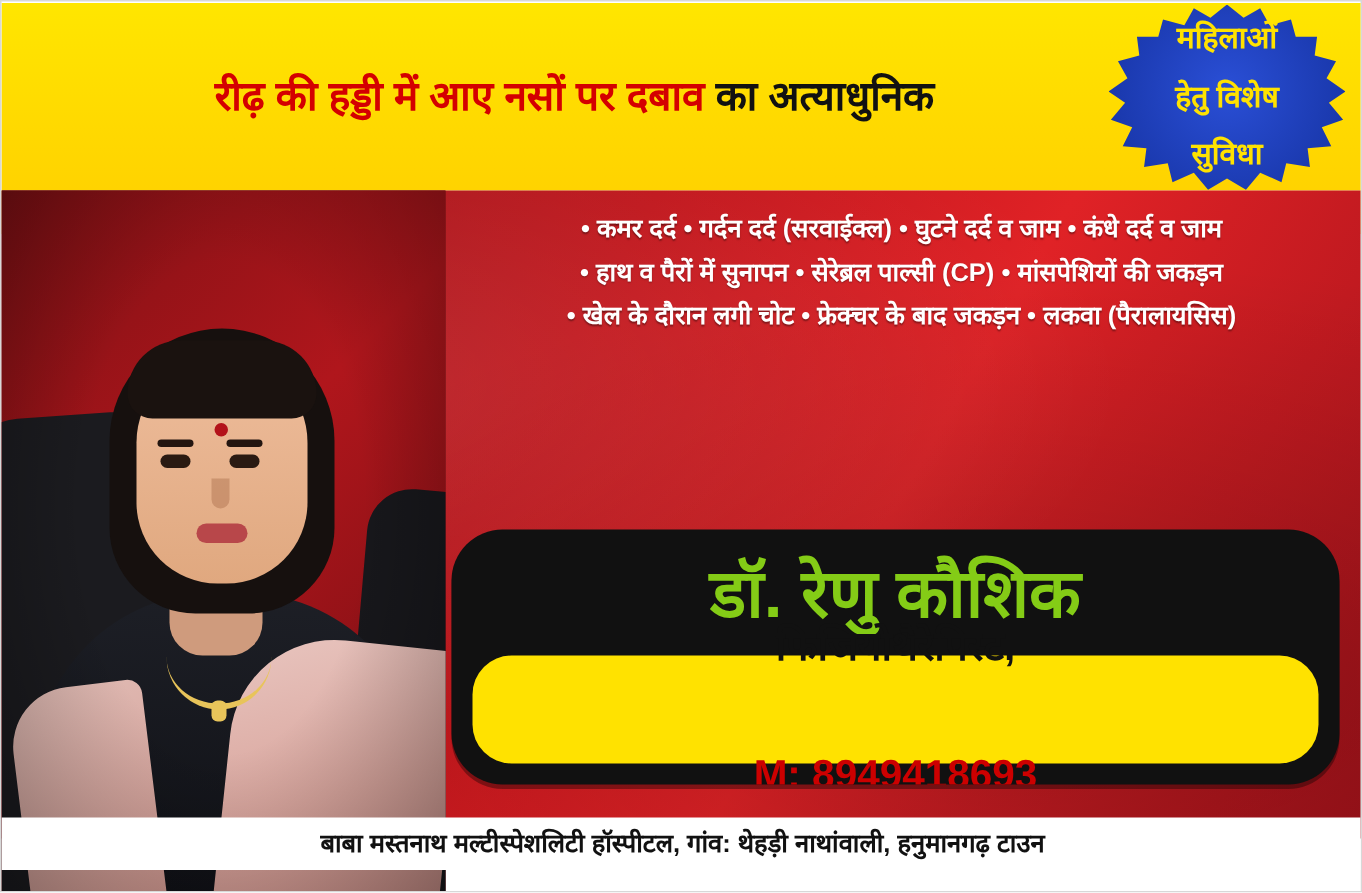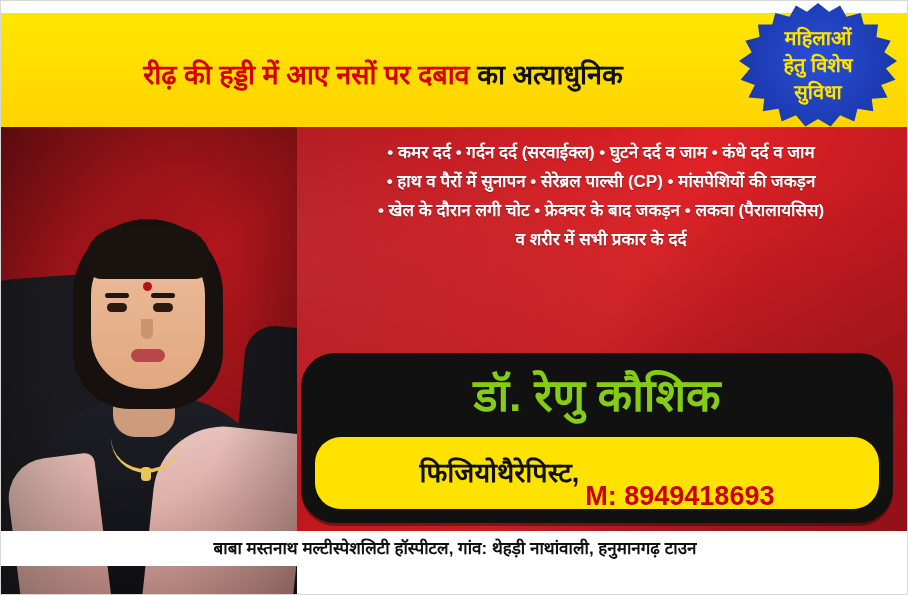--- a/index.html
+++ b/index.html
@@ -17,21 +17,21 @@
     overflow: hidden;
     background: #ffffff;
     border: 1px solid #d8d8d8;
     box-sizing: border-box;
   }
 
   
   .headline-band {
     position: absolute;
     left: 0;
-    top: 12px;
+    top: 1px;
     width: 908px;
     height: 154px;
     background: #ffe200;
     background: linear-gradient(180deg, #ffe600 0%, #ffd900 55%, #ffcf00 100%);
     border-bottom: 3px solid #e0b800;
     box-sizing: border-box;
   }
   .headline-inner {
     position: absolute;
     left: 12px;
@@ -92,21 +92,21 @@
   }
   .burst-text {
     position: absolute;
     left: 6px;
     top: 18px;
     width: 158px;
     height: 100px;
     display: flex;
     flex-direction: column;
     align-items: center;
-    justify-content: center;
+    justify-content: space-between;
     gap: 4px;
     pointer-events: none;
   }
   .burst-text div {
     color: #ffe200;
     font-weight: bold;
     font-size: 20px;
     line-height: 23px;
     text-align: center;
     white-space: nowrap;
@@ -360,20 +360,21 @@
     left: 14px;
     top: 84px;
     width: 564px;
     height: 72px;
     background: #ffe200;
     border-radius: 26px;
     display: flex;
     align-items: center;
     justify-content: center;
     gap: 6px;
+    flex-direction: column;
   }
   .designation {
     color: #111111;
     font-weight: bold;
     font-size: 27px;
     line-height: 34px;
     white-space: nowrap;
   }
   .phone {
     color: #cc0000;
@@ -381,21 +382,21 @@
     font-size: 27px;
     line-height: 34px;
     white-space: nowrap;
     margin-top: 45px;
   }
 
   
   .address {
     position: absolute;
     left: 0;
-    top: 530px;
+    top: 544px;
     width: 908px;
     height: 35px;
     background: #ffffff;
     display: flex;
     align-items: center;
     justify-content: center;
   }
   .address span {
     color: #111111;
     font-weight: bold;
@@ -452,21 +453,20 @@
     <div class="lips"></div>
     <div class="necklace"></div>
     <div class="pendant"></div>
     <div class="vignette"></div>
   </div>
 
   <div class="symptoms">
     <div class="symptom-line">• कमर दर्द • गर्दन दर्द (सरवाईक्ल) • घुटने दर्द व जाम • कंधे दर्द व जाम</div>
     <div class="symptom-line">• हाथ व पैरों में सुनापन • सेरेब्रल पाल्सी (CP) • मांसपेशियों की जकड़न</div>
     <div class="symptom-line">• खेल के दौरान लगी चोट • फ्रेक्चर के बाद जकड़न • लकवा (पैरालायसिस)</div>
-    <div class="symptom-line">व शरीर में सभी प्रकार के दर्द</div>
   </div>
 
   <div class="nameplate">
     <div class="doctor-name">डॉ. रेणु कौशिक</div>
     <div class="yellow-bar">
       <span class="designation">फिजियोथैरेपिस्ट,</span>
       <span class="phone">M: 8949418693</span>
     </div>
   </div>
 

